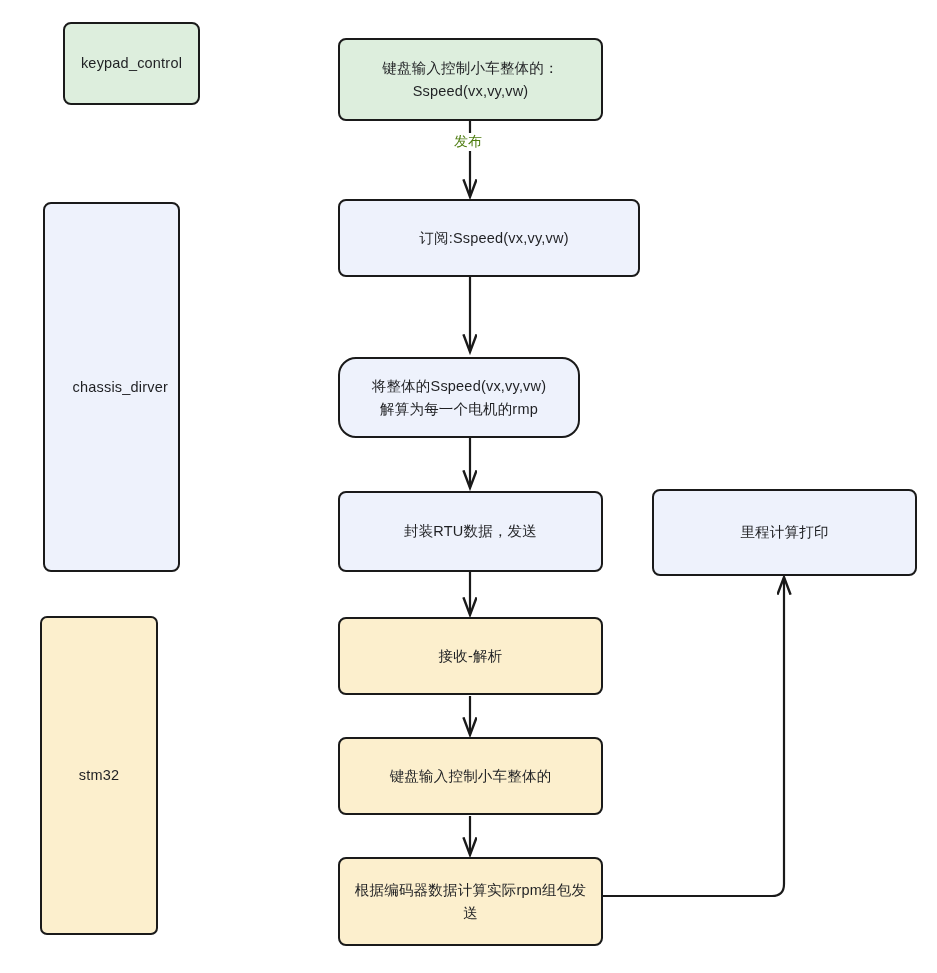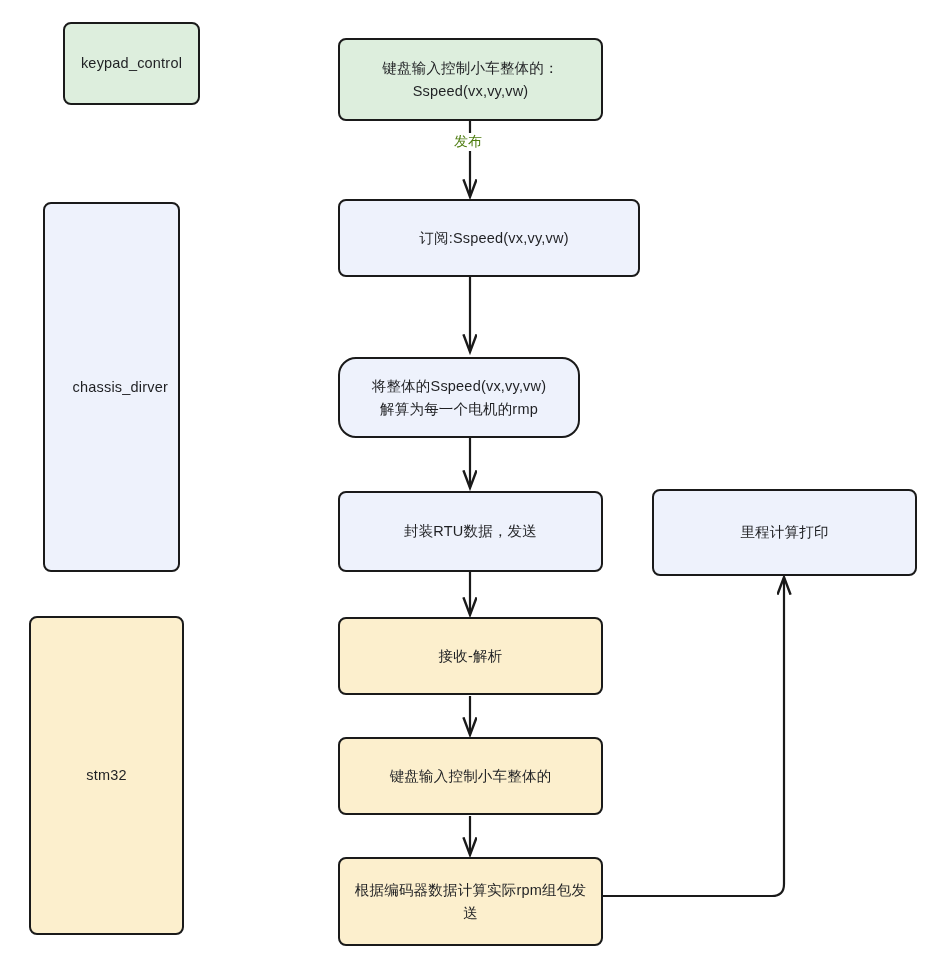--- a/index.html
+++ b/index.html
@@ -87,21 +87,21 @@
   </svg>
 
   <div class="node container-node fill-green" style="left:43px; top:22px; width:137px; height:83px;margin-left:20px;">
     <span>keypad_control</span>
   </div>
 
   <div class="node container-node fill-blue" style="left:43px; top:202px; width:137px; height:370px;justify-content:flex-end;">
     <span>chassis_dirver</span>
   </div>
 
-  <div class="node container-node fill-orange" style="left:29px; top:616px; width:155px; height:319px;">
+  <div class="node container-node fill-orange" style="left:40px; top:616px; width:118px; height:319px;border-radius:7px;">
     <span>stm32</span>
   </div>
 
   <div class="node fill-green" style="left:338px; top:38px; width:265px; height:83px;">键盘输入控制小车整体的：
 Sspeed(vx,vy,vw)</div>
 
   <div class="node fill-blue" style="left:338px; top:199px; width:302px; height:78px;padding-left:20px;">订阅:Sspeed(vx,vy,vw)</div>
 
   <div class="node fill-blue" style="left:338px; top:357px; width:242px; height:81px;border-radius:18px;">将整体的Sspeed(vx,vy,vw)
 解算为每一个电机的rmp</div>

